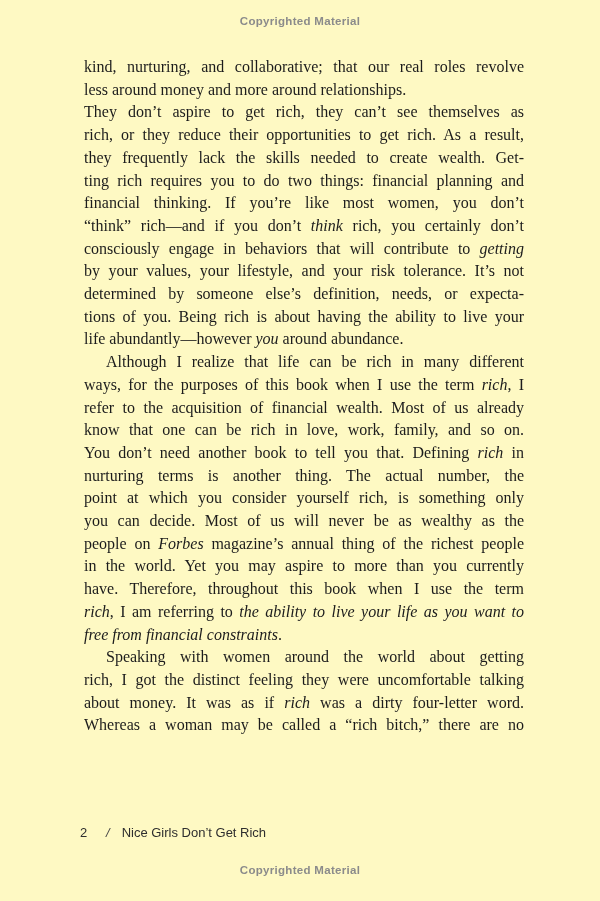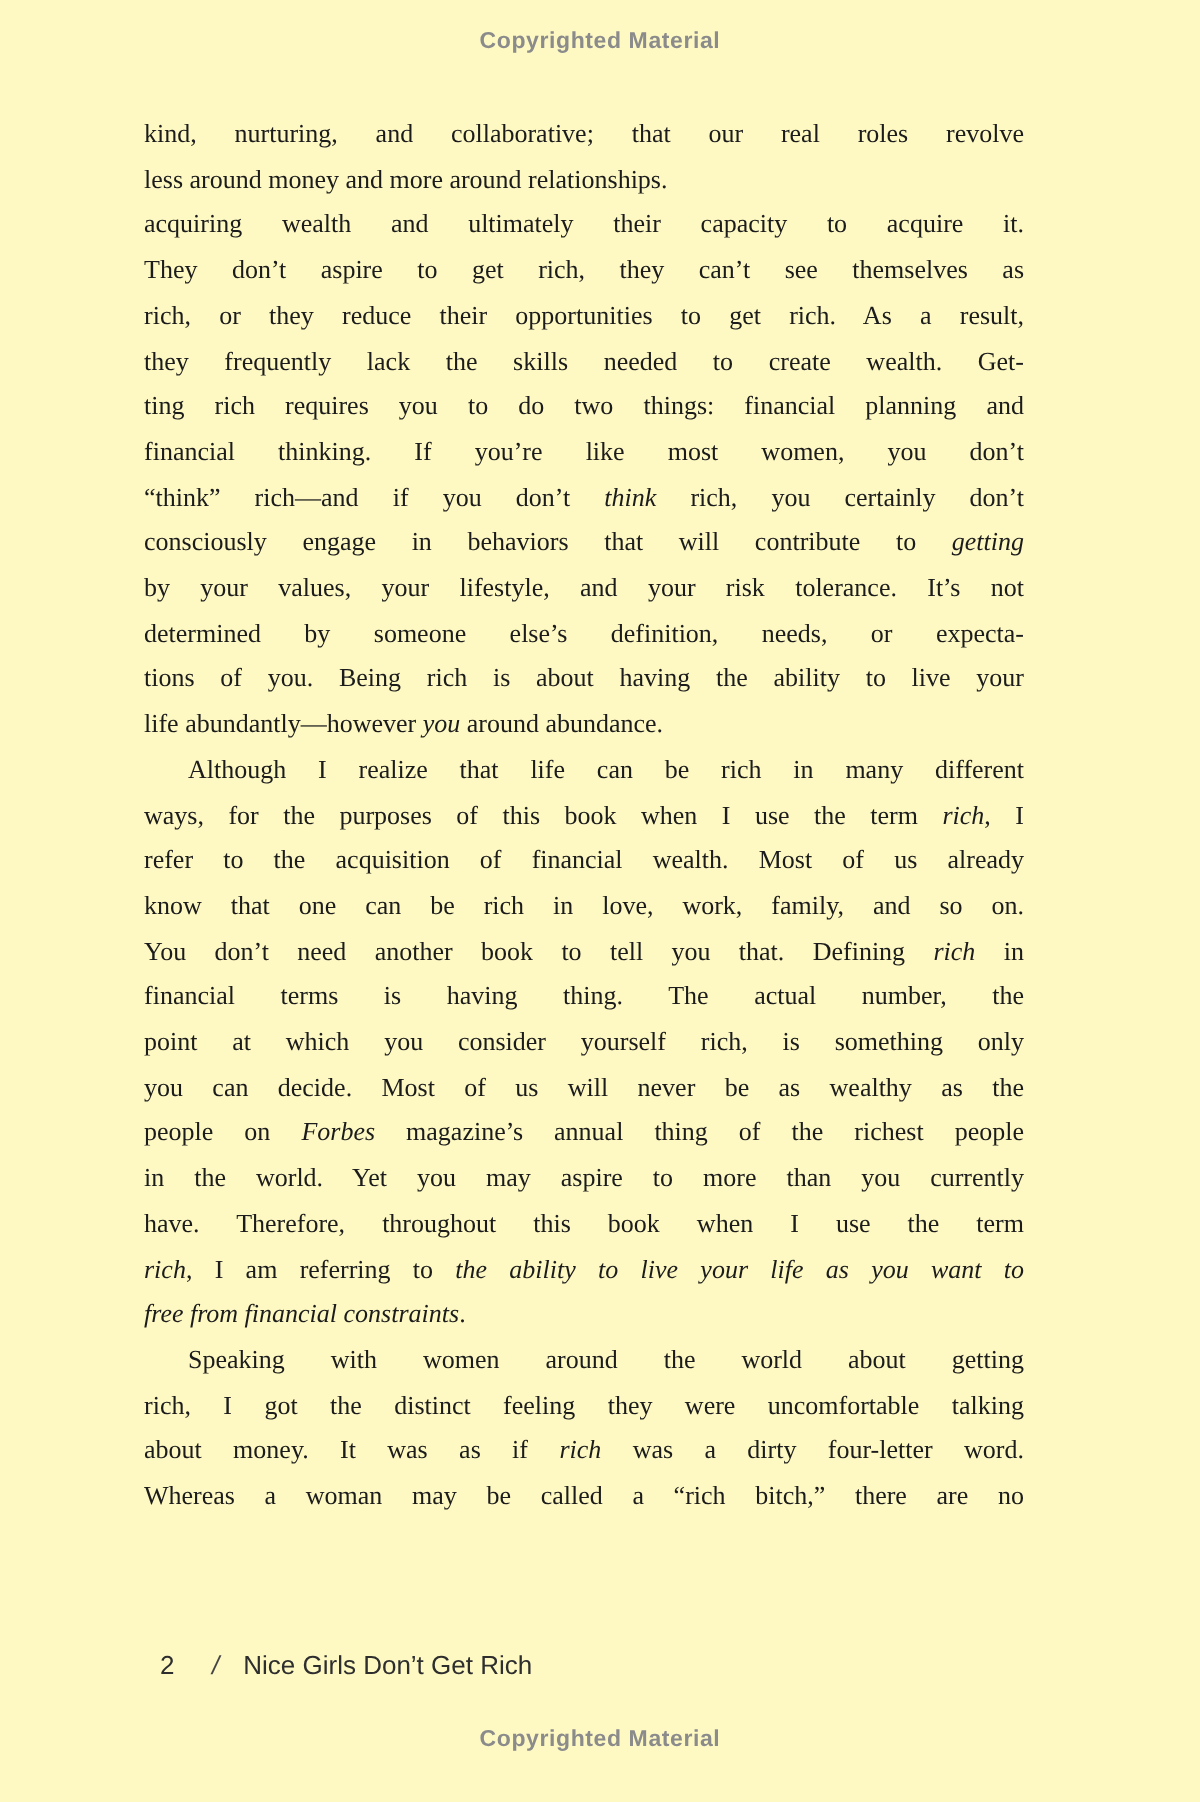--- a/index.html
+++ b/index.html
@@ -19,25 +19,25 @@
     font-family: "Liberation Sans", sans-serif;
     font-weight: 700;
     font-size: 11.5px;
     letter-spacing: 0.3px;
     color: #8b8b8b;
   }
   .watermark-top { top: 15px; }
   .watermark-bottom { top: 864px; }
   .text-col {
     position: absolute;
-    left: 72px;
+    left: 84px;
     top: 56px;
     width: 440px;
     font-family: "Liberation Serif", "DejaVu Serif", serif;
-    font-size: 13px;
+    font-size: 16px;
     line-height: 22.7px;
     color: #1c1c1c;
   }
   .line {
     text-align: justify;
     text-align-last: justify;
     white-space: normal;
   }
   .line.no-just { text-align-last: left; }
   .line.indent { text-indent: 22px; }
@@ -63,38 +63,37 @@
 </head>
 <body>
 
 <div class="page">
 
   <div class="watermark watermark-top">Copyrighted Material</div>
 
   <div class="text-col">
       <div class="line"><span>kind, nurturing, and collaborative; that our real roles revolve</span></div>
       <div class="line no-just"><span>less around money and more around relationships.</span></div>
-      <div class="line"><span>acquiring wealth and ultimately their capacity to acquire it.</span></div>
       <div class="line"><span>They don’t aspire to get rich, they can’t see themselves as</span></div>
       <div class="line"><span>rich, or they reduce their opportunities to get rich. As a result,</span></div>
       <div class="line"><span>they frequently lack the skills needed to create wealth. Get-</span></div>
       <div class="line"><span>ting rich requires you to do two things: financial planning and</span></div>
       <div class="line"><span>financial thinking. If you’re like most women, you don’t</span></div>
       <div class="line"><span>“think” rich—and if you don’t </span><span class="it">think</span><span> rich, you certainly don’t</span></div>
       <div class="line"><span>consciously engage in behaviors that will contribute to </span><span class="it">getting</span></div>
       <div class="line"><span>by your values, your lifestyle, and your risk tolerance. It’s not</span></div>
       <div class="line"><span>determined by someone else’s definition, needs, or expecta-</span></div>
       <div class="line"><span>tions of you. Being rich is about having the ability to live your</span></div>
       <div class="line no-just"><span>life abundantly—however </span><span class="it">you</span><span> around abundance.</span></div>
       <div class="line indent"><span>Although I realize that life can be rich in many different</span></div>
       <div class="line"><span>ways, for the purposes of this book when I use the term </span><span class="it">rich</span><span>, I</span></div>
       <div class="line"><span>refer to the acquisition of financial wealth. Most of us already</span></div>
       <div class="line"><span>know that one can be rich in love, work, family, and so on.</span></div>
       <div class="line"><span>You don’t need another book to tell you that. Defining </span><span class="it">rich</span><span> in</span></div>
-      <div class="line"><span>financial terms is having thing. The actual number, the</span></div>
+      <div class="line"><span>nurturing terms is another thing. The actual number, the</span></div>
       <div class="line"><span>point at which you consider yourself rich, is something only</span></div>
       <div class="line"><span>you can decide. Most of us will never be as wealthy as the</span></div>
       <div class="line"><span>people on </span><span class="it">Forbes</span><span> magazine’s annual thing of the richest people</span></div>
       <div class="line"><span>in the world. Yet you may aspire to more than you currently</span></div>
       <div class="line"><span>have. Therefore, throughout this book when I use the term</span></div>
       <div class="line"><span class="it">rich</span><span>, I am referring to </span><span class="it">the ability to live your life as you want to</span></div>
       <div class="line no-just"><span class="it">free from financial constraints</span><span>.</span></div>
       <div class="line indent"><span>Speaking with women around the world about getting</span></div>
       <div class="line"><span>rich, I got the distinct feeling they were uncomfortable talking</span></div>
       <div class="line"><span>about money. It was as if </span><span class="it">rich</span><span> was a dirty four-letter word.</span></div>

